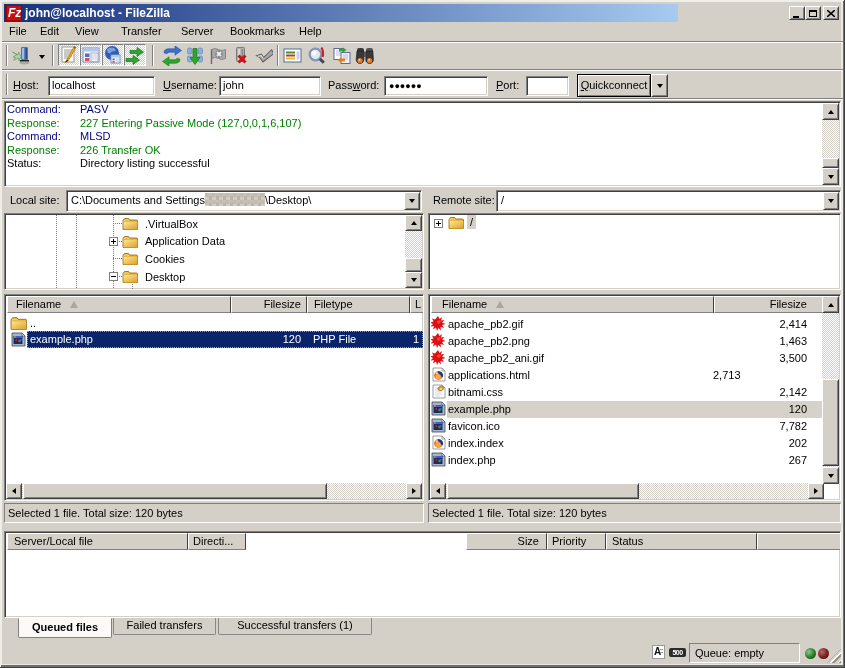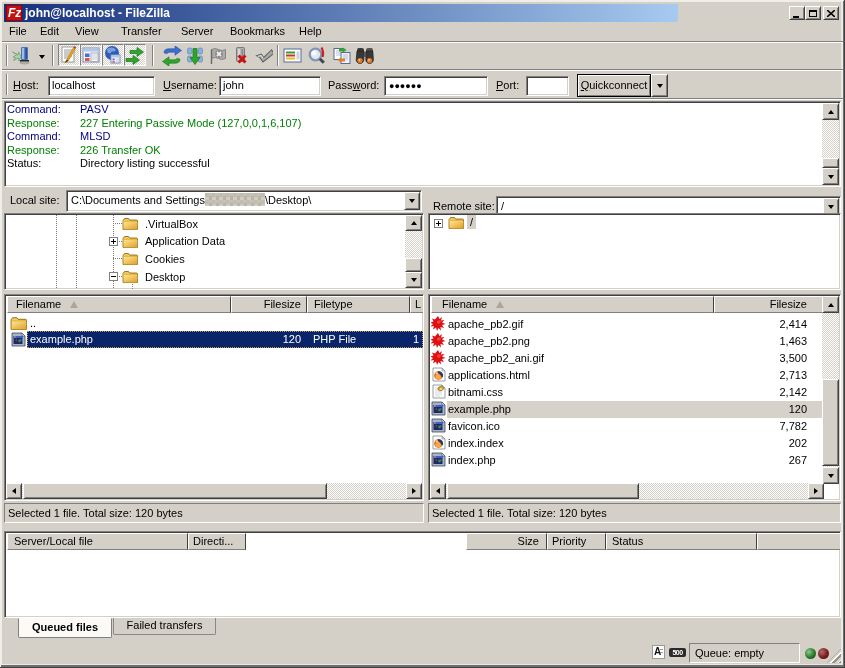--- a/index.html
+++ b/index.html
@@ -217,21 +217,21 @@
   </div>
 </div>
 
 <div class="abs" id="localcombo" style="left:4px;top:190px;width:420px;height:22px">
   <div class="abs" style="left:6px;top:4px">Local site:</div>
   <div class="sunk abs" style="left:62px;top:0;width:356px;height:22px;line-height:19px;padding-left:4px">C:\Documents and Settings<span style="display:inline-block;vertical-align:-2px;width:60px;height:13px;background:conic-gradient(#c8c0b4 25%,#b8b4ac 0 50%,#d0ccc0 0 75%,#c0bcb0 0);background-size:7px 7px">&nbsp;</span>\Desktop\</div>
   <div class="raised ctr abs" style="left:400px;top:2px;width:16px;height:18px">
       <div class="arrD"></div>
     </div>
 </div>
-<div class="abs" id="remotecombo" style="left:428px;top:196px;width:413px;height:20px">
+<div class="abs" id="remotecombo" style="left:428px;top:190px;width:413px;height:20px">
   <div class="abs" style="left:5px;top:4px">Remote site:</div>
   <div class="sunk abs" style="left:68px;top:0;width:345px;height:22px;line-height:19px;padding-left:4px">/</div>
   <div class="raised ctr abs" style="left:395px;top:2px;width:16px;height:18px">
       <div class="arrD"></div>
     </div>
 </div>
 
 <svg width="0" height="0" style="position:absolute">
     <defs>
 <g id="folder">
@@ -368,21 +368,21 @@
     <div class="abs" style="left:284px;top:40px;width:94px;text-align:right">1,463</div>
   <svg class="abs" style="left:2px;top:55px" width="15" height="15" viewBox="0 0 15 15">
       <use href="#apache"></use>
     </svg>
     <div class="abs" style="left:19px;top:57px">apache_pb2_ani.gif</div>
     <div class="abs" style="left:284px;top:57px;width:94px;text-align:right">3,500</div>
   <svg class="abs" style="left:2px;top:72px" width="15" height="15" viewBox="0 0 15 15">
       <use href="#htmlfile"></use>
     </svg>
     <div class="abs" style="left:19px;top:74px">applications.html</div>
-    <div class="abs" style="left:284px;top:74px;width:94px;text-align:right">2,713</div>
+    <div class="abs" style="left:284px;top:74px;width:94px;text-align:left">2,713</div>
   <svg class="abs" style="left:2px;top:89px" width="15" height="15" viewBox="0 0 15 15">
       <use href="#cssfile"></use>
     </svg>
     <div class="abs" style="left:19px;top:91px">bitnami.css</div>
     <div class="abs" style="left:284px;top:91px;width:94px;text-align:right">2,142</div>
   <svg class="abs" style="left:2px;top:106px" width="15" height="15" viewBox="0 0 15 15">
       <use href="#phpfile"></use>
     </svg>
     <div class="abs" style="left:19px;top:108px">example.php</div>
     <div class="abs" style="left:284px;top:108px;width:94px;text-align:right">120</div>
@@ -432,20 +432,21 @@
     <div class="hdrcell" style="left:182px;width:58px;padding-left:4px">Directi...</div>
     <div class="hdrcell" style="left:460px;width:81px;text-align:right;padding-right:7px">Size</div>
     <div class="hdrcell" style="left:541px;width:59px;padding-left:4px">Priority</div>
     <div class="hdrcell" style="left:600px;width:151px;padding-left:5px">Status</div>
     <div class="hdrcell" style="left:751px;width:84px"></div>
   </div>
 </div>
 <div class="abs" id="qtabs" style="left:4px;top:618px;width:837px;height:21px">
   <div class="abs" style="left:14px;top:0;width:94px;height:20px;background:#fbfaf7;border:1px solid #808080;border-top:1px solid #fbfaf7;border-radius:0 0 2px 2px;font-weight:bold;text-align:center;line-height:16px;z-index:2">Queued files</div>
   <div class="abs" style="left:109px;top:0;width:103px;height:17px;background:#d4d0c8;border:1px solid #888;border-top:none;border-radius:0 0 2px 2px;text-align:center;line-height:15px">Failed transfers</div>
+  <div class="abs" style="left:214px;top:0;width:154px;height:17px;background:#d4d0c8;border:1px solid #888;border-top:none;border-radius:0 0 2px 2px;text-align:center;line-height:15px">Successful transfers (1)</div>
 </div>
 
 <div class="abs" id="statusbar" style="left:4px;top:640px;width:837px;height:25px">
   <div class="abs" style="left:648px;top:5px;width:13px;height:14px;background:#fff;border:1px solid #9a9a9a">
     <div style="position:absolute;left:1px;top:0px;font-weight:bold;font-size:10px;color:#111">A</div>
     <div style="position:absolute;right:1px;top:3px;width:3px;height:1px;background:#999"></div>
     <div style="position:absolute;right:1px;top:6px;width:3px;height:1px;background:#999"></div>
   </div>
   <div class="abs" style="left:665px;top:8px;width:17px;height:9px;background:#2a2a2a;border-radius:2px;color:#fff;font-size:7px;font-weight:bold;text-align:center;line-height:9px;letter-spacing:-0.5px">500</div>
   <div class="sunk1 abs" style="left:685px;top:3px;width:111px;height:20px;line-height:18px;padding-left:5px">Queue: empty</div>

